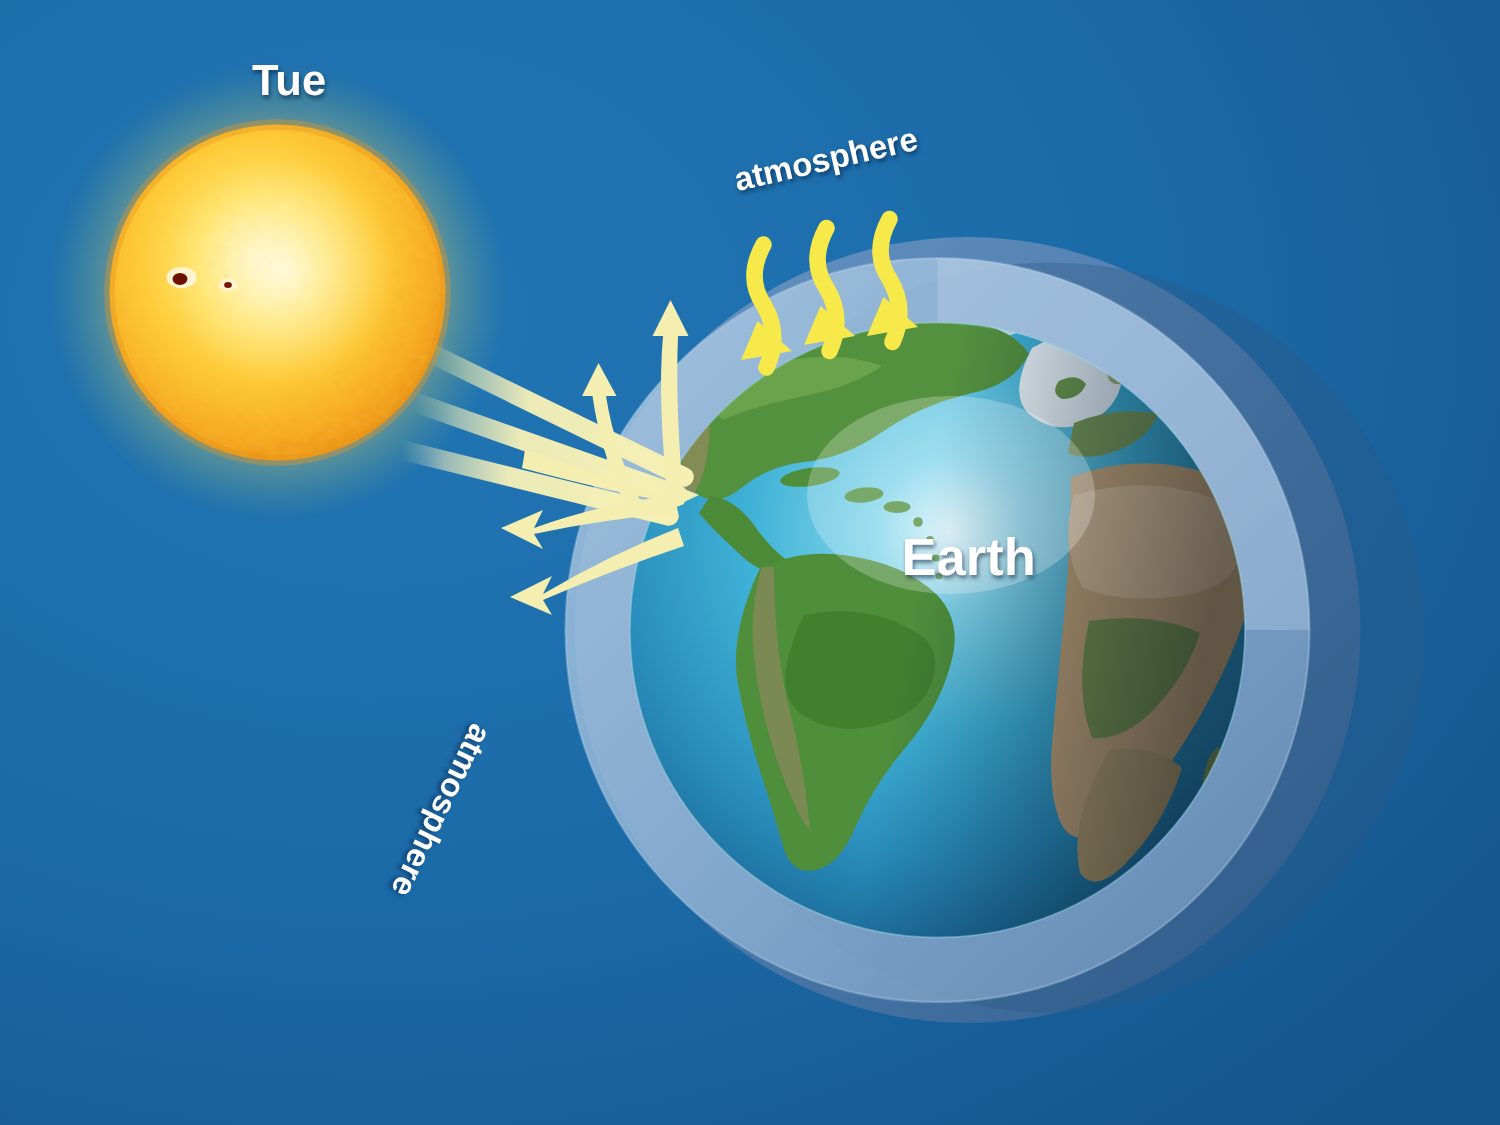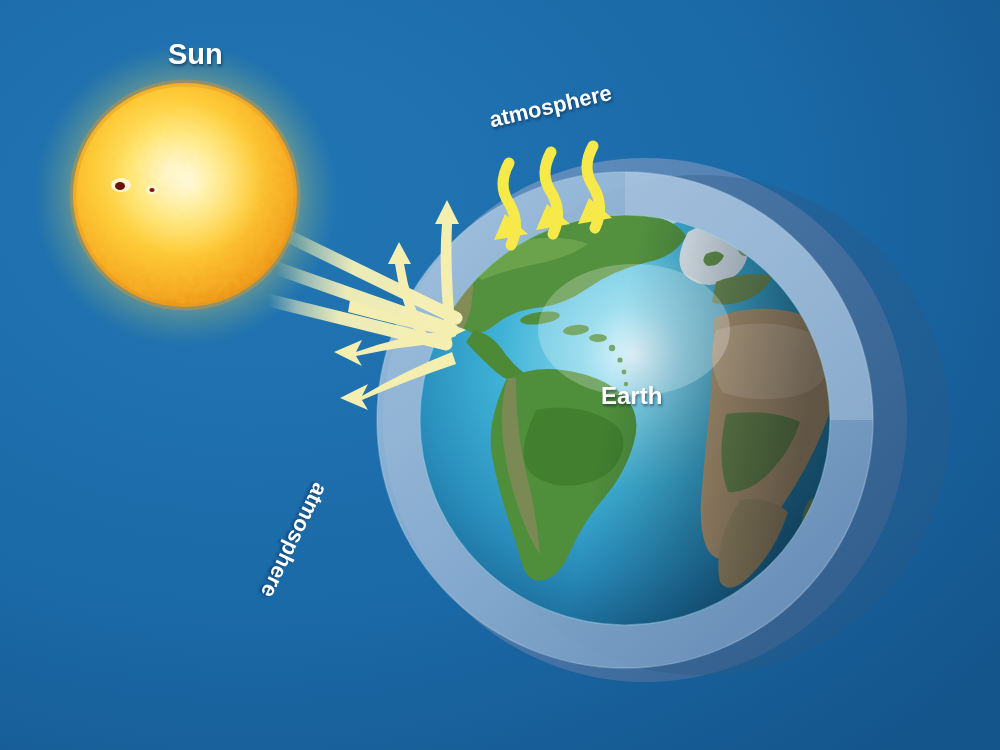--- a/index.html
+++ b/index.html
@@ -8,21 +8,21 @@
     font-family:"Liberation Sans", sans-serif;
     background:#0f5f9e;
   }
   #stage{position:relative;width:1000px;height:750px;overflow:hidden;}
   .lbl{
     position:absolute;color:#ffffff;font-weight:bold;
     text-shadow:1px 2px 3px rgba(0,20,50,.55);
     white-space:nowrap;user-select:none;
   }
   #sun-label{left:168px;top:38px;font-size:29px;}
-  #earth-label{left:601px;top:382px;font-size:24px;}
+  #earth-label{left:601px;top:352px;font-size:35px;}
   #atm-top-label{left:487px;top:108px;font-size:22px;transform:rotate(-13deg);transform-origin:left top;}
   #atm-side-label{left:333px;top:490px;font-size:22px;transform:rotate(-64deg) scale(-1,-1);transform-origin:left top;}
   svg{position:absolute;left:0;top:0;}
 </style>
 </head>
 <body>
 
 <div id="stage">
 
   <svg width="1000" height="750" viewBox="0 0 1000 750">
@@ -204,21 +204,21 @@
       <g>
         <ellipse cx="121" cy="185" rx="10" ry="7" fill="#fff6dd" opacity="0.9"></ellipse>
         <ellipse cx="120" cy="186" rx="5" ry="4" fill="#6b1204"></ellipse>
         <ellipse cx="152" cy="190" rx="6" ry="4" fill="#fff6dd" opacity="0.85"></ellipse>
         <ellipse cx="152" cy="190" rx="2.6" ry="2" fill="#7a1806"></ellipse>
       </g>
       <circle cx="185" cy="195" r="112" fill="none" stroke="#e8921a" stroke-width="7" opacity="0.38"></circle>
     </g>
   </svg>
 
-  <div class="lbl" id="sun-label">Sun</div>
+  <div class="lbl" id="sun-label">Tue</div>
 
   <div class="lbl" id="earth-label">Earth</div>
 
   <div class="lbl" id="atm-top-label">atmosphere</div>
 
   <div class="lbl" id="atm-side-label">atmosphere</div>
 
 </div>
 
 </body></html>

